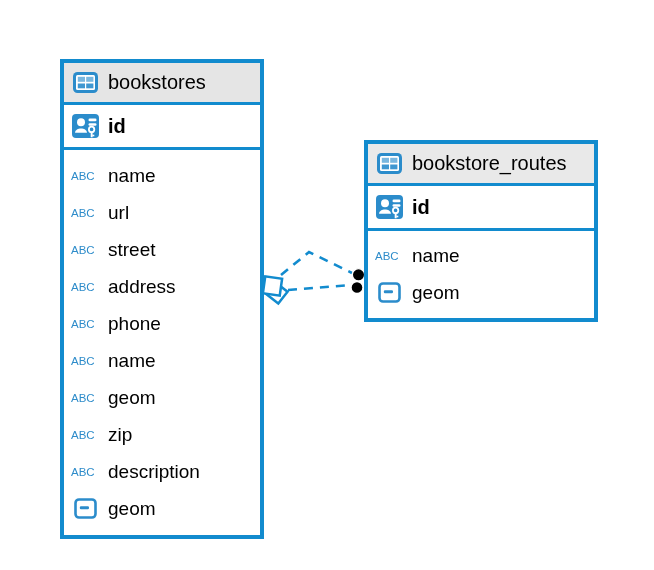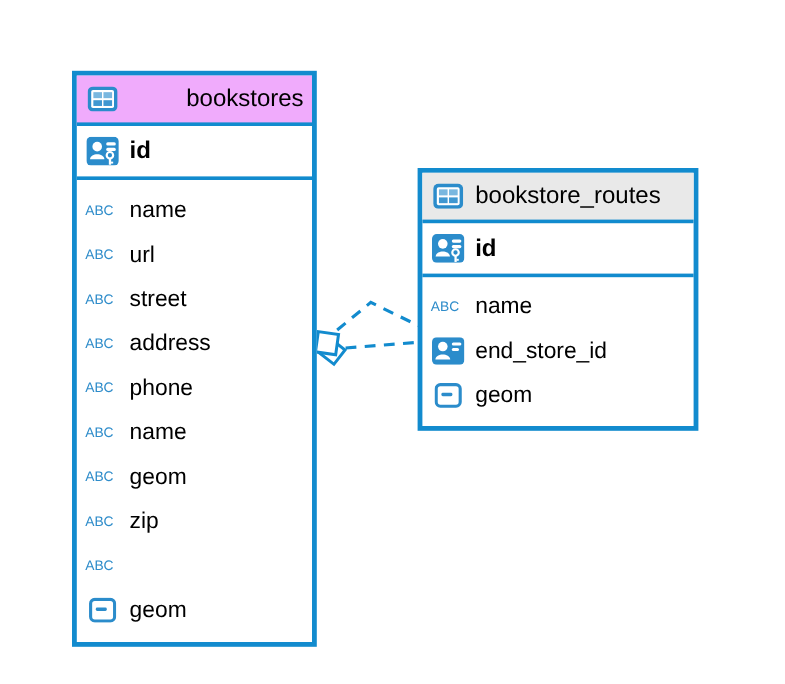--- a/index.html
+++ b/index.html
@@ -27,21 +27,21 @@
     border: 4px solid #128bce;
   }
   .entity-header {
     display: flex;
     align-items: center;
     gap: 9px;
     padding: 0 7px;
     height: 42px;
     border-bottom: 3px solid #128bce;
   }
-  .entity-header.selected { background: #f0abfc; justify-content: space-between; }
+  .entity-header.selected { background: #e5e5e5; }
   .entity-header.normal   { background: #e9e9e9; }
   .entity-title {
     font-size: 20px;
     color: #000000;
     white-space: nowrap;
   }
   .pk-section { border-bottom: 3px solid #128bce; }
   .pk-row {
     display: flex;
     align-items: center;
@@ -163,34 +163,35 @@
       <div class="col-row">
         <span class="abc-icon">ABC</span>
         <span class="col-label">geom</span>
       </div>
       <div class="col-row">
         <span class="abc-icon">ABC</span>
         <span class="col-label">zip</span>
       </div>
       <div class="col-row">
         <span class="abc-icon">ABC</span>
+        <span class="col-label">description</span>
       </div>
       <div class="col-row">
         <span class="icon-box">
           <svg width="23" height="21" viewBox="0 0 23 21">
             <rect x="1.5" y="1.5" width="20" height="18" rx="3.5" fill="#ffffff" stroke="#2b8ccb" stroke-width="2.6"></rect>
             <rect x="5.8" y="8.3" width="9.2" height="2.9" rx="1.2" fill="#2b8ccb"></rect>
           </svg>
         </span>
         <span class="col-label">geom</span>
       </div>
     </div>
   </div>
 
-  <div class="entity" style="left:348px; top:140px; width:234px;">
+  <div class="entity" style="left:364px; top:140px; width:234px;">
 
     <div class="entity-header normal">
       <span class="icon-box">
         <svg width="25" height="21" viewBox="0 0 25 21">
           <rect width="25" height="21" rx="4.5" fill="#2b8ccb"></rect>
           <rect x="3" y="3" width="19" height="15" rx="1.5" fill="#ffffff"></rect>
           <rect x="4.8" y="4.8" width="7.2" height="5" fill="#79b7df"></rect>
           <rect x="13.2" y="4.8" width="7.2" height="5" fill="#79b7df"></rect>
           <rect x="4.8" y="11.5" width="7.2" height="4.8" fill="#3f97d1"></rect>
           <rect x="13.2" y="11.5" width="7.2" height="4.8" fill="#3f97d1"></rect>
@@ -217,32 +218,20 @@
       </div>
     </div>
 
     <div class="body-section" style="padding:6px 0 7px 0;">
       <div class="col-row">
         <span class="abc-icon">ABC</span>
         <span class="col-label">name</span>
       </div>
       <div class="col-row">
         <span class="icon-box">
-          <svg width="27" height="23" viewBox="0 0 27 23">
-            <rect width="27" height="23" rx="4" fill="#2b8ccb"></rect>
-            <circle cx="9" cy="7.8" r="4" fill="#ffffff"></circle>
-            <path d="M2.8 18.5 C3.3 13 14.7 13 15.2 18.5 Z" fill="#ffffff"></path>
-            <rect x="16.5" y="4.4" width="8" height="2.6" rx="1.3" fill="#ffffff"></rect>
-            <rect x="16.5" y="9" width="6" height="2.6" rx="1.3" fill="#ffffff"></rect>
-          </svg>
-        </span>
-        <span class="col-label">end_store_id</span>
-      </div>
-      <div class="col-row">
-        <span class="icon-box">
           <svg width="23" height="21" viewBox="0 0 23 21">
             <rect x="1.5" y="1.5" width="20" height="18" rx="3.5" fill="#ffffff" stroke="#2b8ccb" stroke-width="2.6"></rect>
             <rect x="5.8" y="8.3" width="9.2" height="2.9" rx="1.2" fill="#2b8ccb"></rect>
           </svg>
         </span>
         <span class="col-label">geom</span>
       </div>
     </div>
   </div>
 

